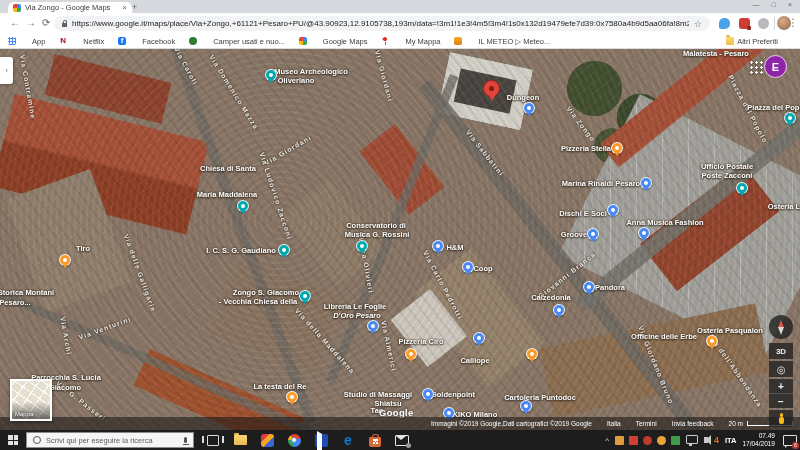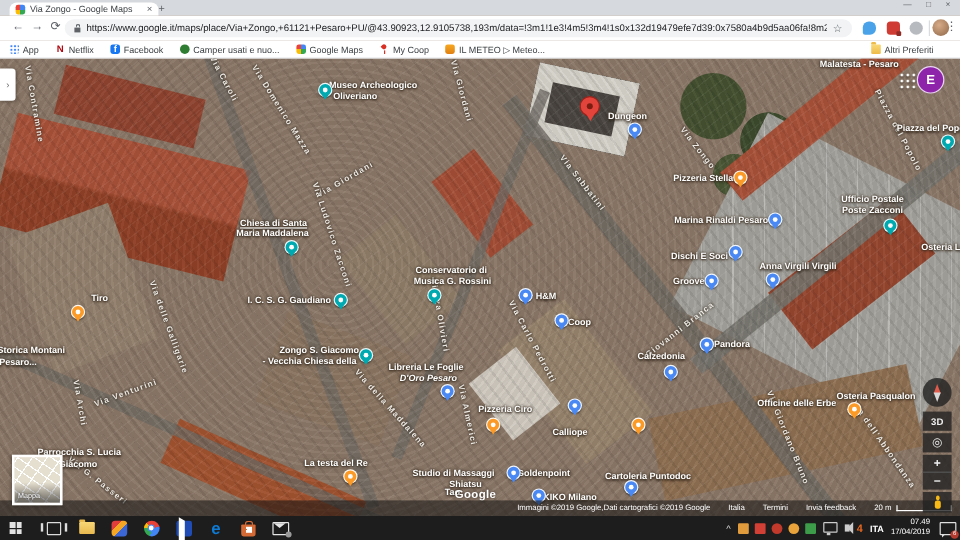--- a/index.html
+++ b/index.html
@@ -27,21 +27,21 @@
   .ext{position:absolute;top:5px;width:11px;height:11px;border-radius:3px;}
   .ext.cloud{background:#4aa3e8;border-radius:5px 5px 5px 2px;}
   .ext.red{background:#cf3c34;}
   .ext.red::after{content:"";position:absolute;right:-1px;bottom:-1px;width:4px;height:4px;background:#8e2b26;border-radius:1px;}
   .ext.grey{background:#b7babe;border-radius:50%;}
   .sep{position:absolute;top:4px;width:1px;height:13px;background:#dadce0;}
   .b-avatar{position:absolute;top:3px;width:14px;height:14px;border-radius:50%;
     background:radial-gradient(circle at 40% 35%,#d8ab88,#8d6748);}
   .bookmarksbar{position:absolute;left:0;top:34px;width:800px;height:15px;background:#fff;
     border-bottom:1px solid #dadce0;display:flex;align-items:center;box-sizing:border-box;padding:0 8px;}
-  .bm{display:flex;align-items:center;gap:3px;margin-right:14px;}
+  .bm{display:flex;align-items:center;gap:16px;margin-right:14px;}
   .bm span.lbl{font-size:7.5px;color:#3c4043;white-space:nowrap;}
   .bmi{width:8px;height:8px;border-radius:2px;position:relative;flex:0 0 8px;}
   .bmi.apps-grid{background-image:radial-gradient(circle,#4285f4 1px,transparent 1.2px);background-size:3px 3px;}
   .bmi.netflix{background:#fff;}
   .bmi.netflix::after{content:"N";position:absolute;left:1px;top:-1px;font-size:8px;font-weight:bold;color:#b00710;}
   .bmi.facebook{background:#1877f2;}
   .bmi.facebook::after{content:"f";position:absolute;left:2.5px;top:-1.5px;font-size:8px;font-weight:bold;color:#fff;}
   .bmi.camper{background:#2e7d32;border-radius:50%;}
   .bmi.gmaps{background:conic-gradient(#4285f4 0 25%,#34a853 0 50%,#fbbc05 0 75%,#ea4335 0);}
   .bmi.mymaps{background:#fff;}
@@ -213,21 +213,21 @@
         <span class="bm">
           <span class="bmi camper"></span>
           <span class="lbl">Camper usati e nuo...</span>
         </span>
         <span class="bm">
           <span class="bmi gmaps"></span>
           <span class="lbl">Google Maps</span>
         </span>
         <span class="bm">
           <span class="bmi mymaps"></span>
-          <span class="lbl">My Coop</span>
+          <span class="lbl">My Mappa</span>
         </span>
         <span class="bm">
           <span class="bmi meteo"></span>
           <span class="lbl">IL METEO ▷ Meteo...</span>
         </span>
       </span>
     <span class="bm bm-right">
       <span class="bmi folder"></span>
       <span class="lbl">Altri Preferiti</span>
     </span>
@@ -267,35 +267,35 @@
         <div class="plbl" style="left: 586px; top: 99px;">Pizzeria Stella</div>
         <div class="pin" style="color: rgb(251, 154, 39); left: 611px; top: 93px;"></div>
         <div class="plbl" style="left: 601px; top: 134px; text-align: right;">Marina Rinaldi Pesaro</div>
         <div class="pin" style="color: rgb(74, 137, 243); left: 640px; top: 128px;"></div>
         <div class="plbl" style="left: 727px; top: 117px;">Ufficio Postale</div>
         <div class="plbl" style="left: 727px; top: 126px;">Poste Zacconi</div>
         <div class="pin" style="color: rgb(0, 168, 176); left: 736px; top: 133px;"></div>
         <div class="plbl" style="left: 779px; top: 58px;">Piazza del Popolo</div>
         <div class="pin" style="color: rgb(0, 168, 176); left: 784px; top: 63px;"></div>
         <div class="plbl" style="left: 786px; top: 157px;">Osteria La</div>
-        <div class="plbl" style="left: 665px; top: 173px;">Anna Virgili Virgili</div>
+        <div class="plbl" style="left: 665px; top: 173px;">Anna Musica Fashion</div>
         <div class="pin" style="color: rgb(74, 137, 243); left: 638px; top: 178px;"></div>
         <div class="plbl" style="left: 583px; top: 164px;">Dischi E Soci</div>
         <div class="pin" style="color: rgb(74, 137, 243); left: 607px; top: 155px;"></div>
         <div class="plbl" style="left: 574px; top: 185px;">Groove</div>
         <div class="pin" style="color: rgb(74, 137, 243); left: 587px; top: 179px;"></div>
         <div class="plbl" style="left: 455px; top: 198px;">H&amp;M</div>
         <div class="pin" style="color: rgb(74, 137, 243); left: 432px; top: 191px;"></div>
         <div class="plbl" style="left: 483px; top: 219px;">Coop</div>
         <div class="pin" style="color: rgb(74, 137, 243); left: 462px; top: 212px;"></div>
         <div class="plbl" style="left: 610px; top: 238px;">Pandora</div>
         <div class="pin" style="color: rgb(74, 137, 243); left: 583px; top: 232px;"></div>
         <div class="plbl" style="left: 551px; top: 248px;">Calzedonia</div>
         <div class="pin" style="color: rgb(74, 137, 243); left: 553px; top: 255px;"></div>
-        <div class="plbl" style="left: 228px; top: 137px; text-decoration: underline;">Chiesa di Santa</div>
+        <div class="plbl" style="left: 228px; top: 119px;">Chiesa di Santa</div>
         <div class="plbl" style="left: 227px; top: 145px;">Maria Maddalena</div>
         <div class="pin" style="color: rgb(0, 168, 176); left: 237px; top: 151px;"></div>
         <div class="plbl" style="left: 241px; top: 201px;">I. C. S. G. Gaudiano</div>
         <div class="pin" style="color: rgb(0, 168, 176); left: 278px; top: 195px;"></div>
         <div class="plbl" style="left: 376px; top: 176px;">Conservatorio di</div>
         <div class="plbl" style="left: 377px; top: 185px;">Musica G. Rossini</div>
         <div class="pin" style="color: rgb(0, 168, 176); left: 356px; top: 191px;"></div>
         <div class="plbl" style="left: 266px; top: 243px;">Zongo S. Giacomo</div>
         <div class="plbl" style="left: 258px; top: 252px;">- Vecchia Chiesa della</div>
         <div class="pin" style="color: rgb(0, 168, 176); left: 299px; top: 241px;"></div>
@@ -395,20 +395,25 @@
 
   <div class="taskbar">
     <span class="start">
       <span class="winlogo">
           <i></i>
           <i></i>
           <i></i>
           <i></i>
         </span>
     </span>
+    <span class="searchbox">
+      <span class="cortana"></span>
+      <span class="sb-text">Scrivi qui per eseguire la ricerca</span>
+      <span class="mic"></span>
+    </span>
     <span class="tbapps">
         <span class="tbi">
           <span class="tv"></span>
         </span>
         <span class="tbi">
           <span class="fe"></span>
         </span>
         <span class="tbi">
           <span class="ph"></span>
         </span>

